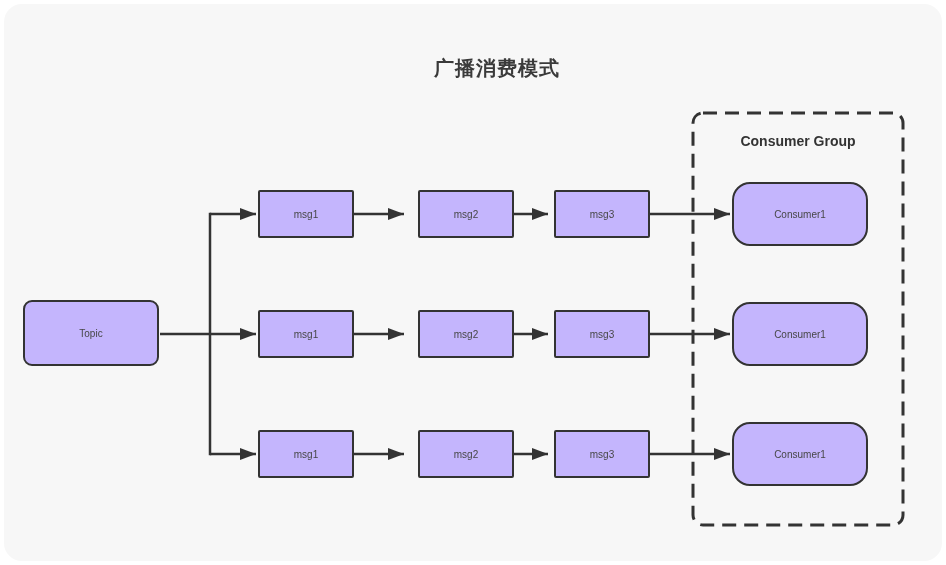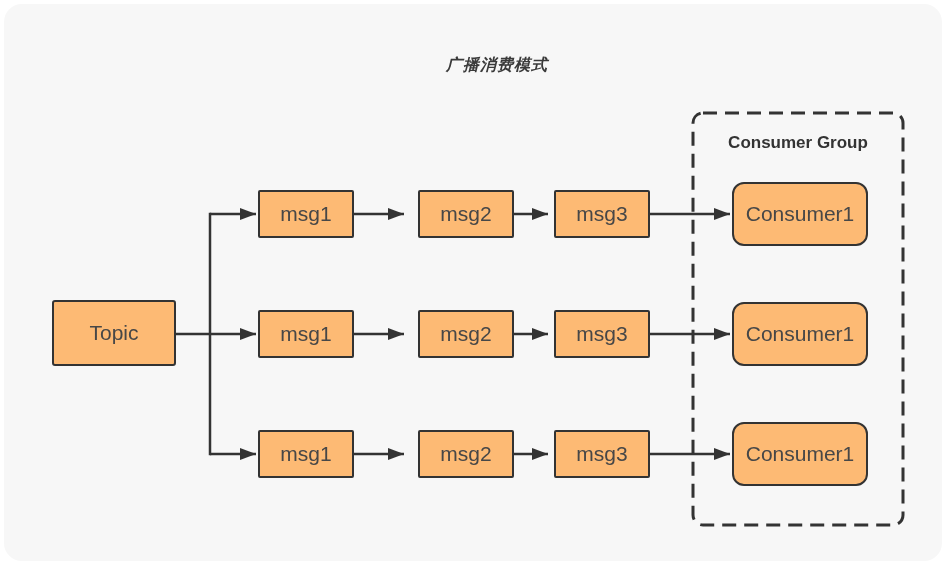--- a/index.html
+++ b/index.html
@@ -20,67 +20,66 @@
   }
   .canvas {
     position: absolute;
     left: 0; top: 0;
     width: 946px; height: 565px;
   }
   .diagram-title {
     position: absolute;
     left: 497px; top: 55px;
     transform: translateX(-50%);
-    font-size: 16px;
+    font-size: 20px;
     font-weight: 700;
     color: #3a3a3a;
     letter-spacing: 1px;
     white-space: nowrap;
-    font-style: italic;
   }
   .node {
     position: absolute;
-    background: #fdba74;
+    background: #c4b5fd;
     border: 2px solid #333333;
     color: #474747;
     display: flex;
     align-items: center;
     justify-content: center;
-    font-size: 21px;
+    font-size: 10px;
     box-sizing: border-box;
     white-space: nowrap;
   }
   .topic-node {
-    left: 52px; top: 300px;
-    width: 124px; height: 66px;
-    border-radius: 3px;
+    left: 23px; top: 300px;
+    width: 136px; height: 66px;
+    border-radius: 9px;
   }
   .msg-node {
     width: 96px; height: 48px;
     border-radius: 2px;
   }
   .consumer-node {
     left: 732px;
     width: 136px; height: 64px;
-    border-radius: 12px;
+    border-radius: 18px;
   }
   .col-msg1 { left: 258px; }
   .col-msg2 { left: 418px; }
   .col-msg3 { left: 554px; }
   .row1 { top: 190px; }
   .row2 { top: 310px; }
   .row3 { top: 430px; }
   .consumer-row1 { top: 182px; }
   .consumer-row2 { top: 302px; }
   .consumer-row3 { top: 422px; }
   .group-label {
     position: absolute;
     left: 798px; top: 133px;
     transform: translateX(-50%);
-    font-size: 17px;
+    font-size: 14px;
     font-weight: 700;
     color: #333333;
     white-space: nowrap;
   }
   svg { display: block; }
 </style>
 </head>
 <body>
 
 <div class="card"></div>

